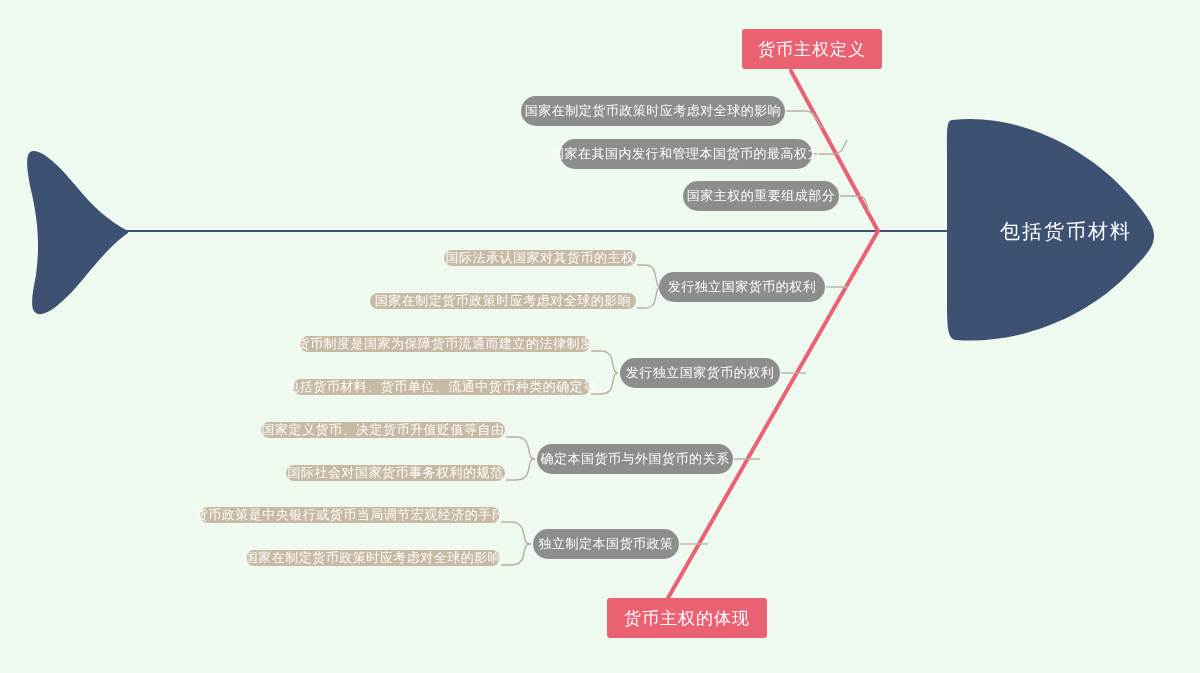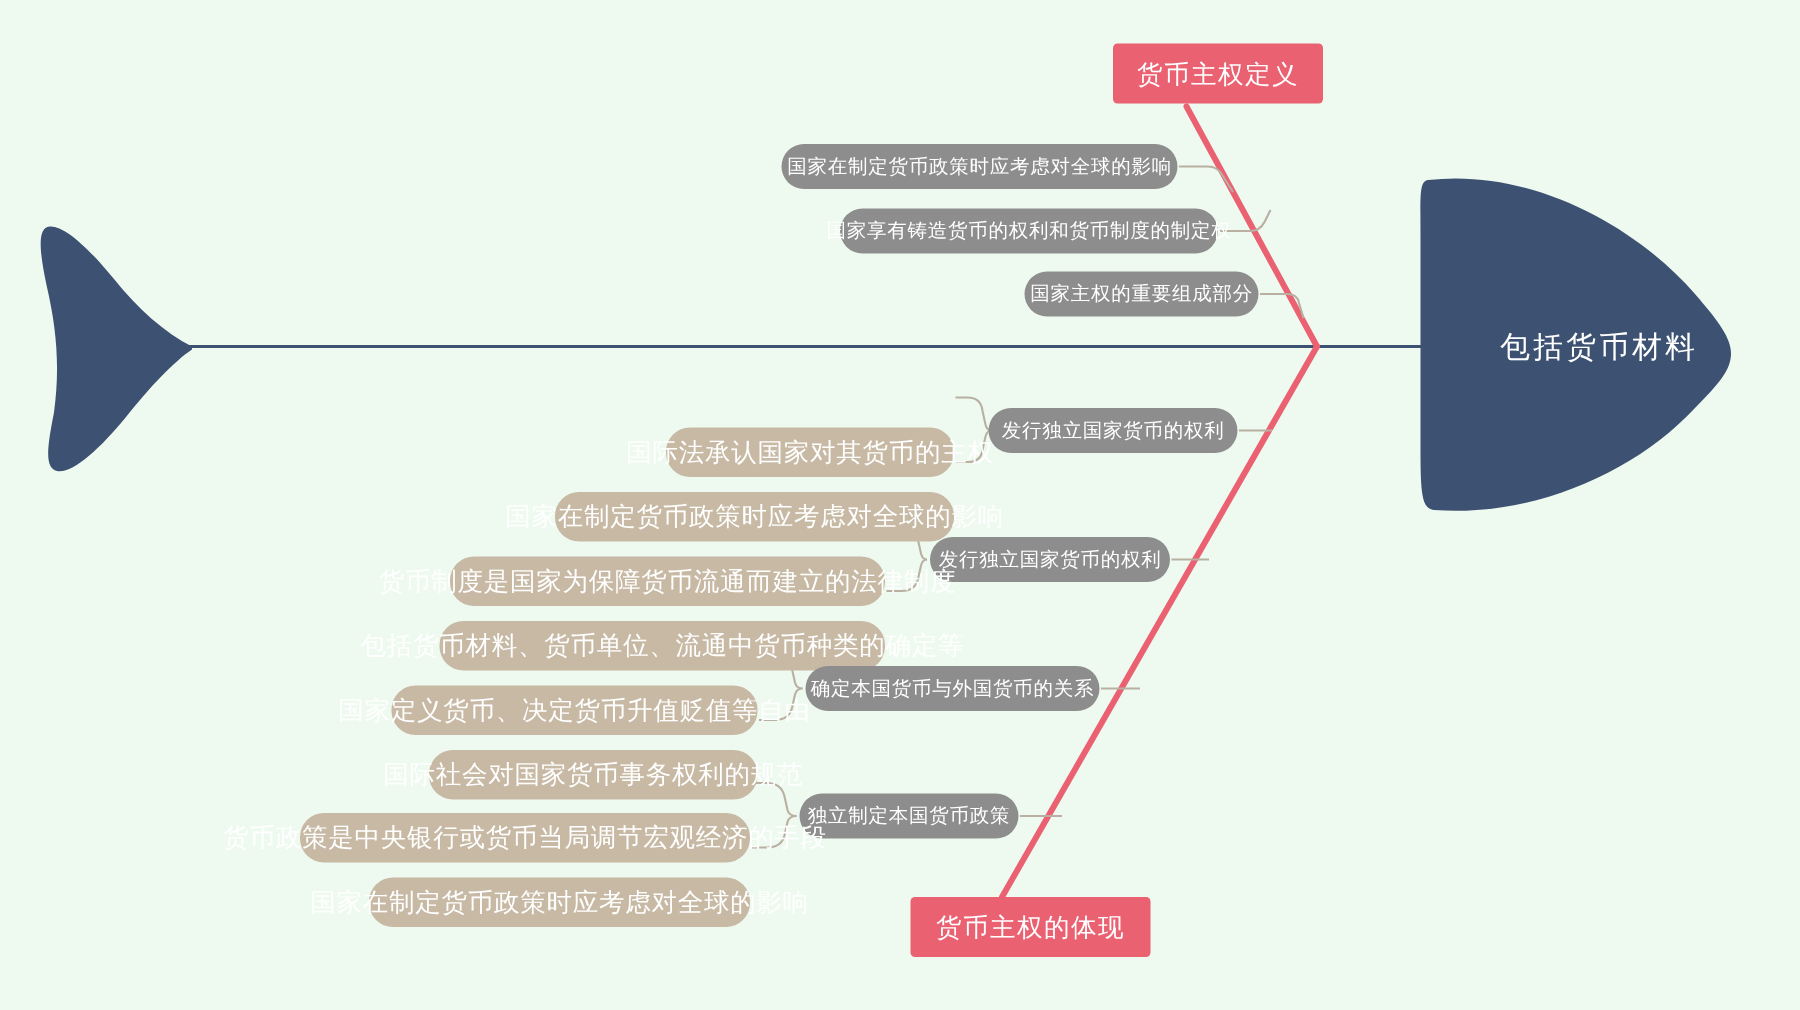--- a/index.html
+++ b/index.html
@@ -42,23 +42,22 @@
   .n-gray {
     background: #8d8d8d;
     border-radius: 16px;
     font-size: 13px;
     height: 30px;
   }
   
   .n-tan {
     background: #c7b9a4;
     border-radius: 16px;
-    font-size: 17px;
-    height: 33px;
-    margin-top: 35px;
+    font-size: 13px;
+    height: 16px;
   }
   
   .n-red {
     background: #ea6172;
     border-radius: 3px;
     font-size: 17px;
     height: 40px;
     font-weight: normal;
     letter-spacing: 1px;
     margin-left: 20px;
@@ -126,21 +125,21 @@
   </svg>
 
   <div class="fish-head-label" style="left:1000px; top:218px;">包括货币材料</div>
 
   <div class="node n-red" style="left:722px; top:29px; width:140px;">货币主权定义</div>
 
   <div class="node n-red" style="left:587px; top:598px; width:160px;">货币主权的体现</div>
 
   <div class="node n-gray" style="left:521px; top:96px; width:264px;">国家在制定货币政策时应考虑对全球的影响</div>
 
-  <div class="node n-gray" style="left:560px; top:139px; width:252px;">国家享有铸造货币的权利和货币制度的制定权</div>
+  <div class="node n-gray" style="left:560px; top:139px; width:252px;">国家在其国内发行和管理本国货币的最高权力</div>
 
   <div class="node n-gray" style="left:683px; top:181px; width:156px;">国家主权的重要组成部分</div>
 
   <div class="node n-gray" style="left:659px; top:272px; width:166px;">发行独立国家货币的权利</div>
 
   <div class="node n-tan" style="left:444px; top:250px; width:192px;">国际法承认国家对其货币的主权</div>
 
   <div class="node n-tan" style="left:370px; top:293px; width:266px;">国家在制定货币政策时应考虑对全球的影响</div>
 
   <div class="node n-gray" style="left:620px; top:358px; width:160px;">发行独立国家货币的权利</div>

